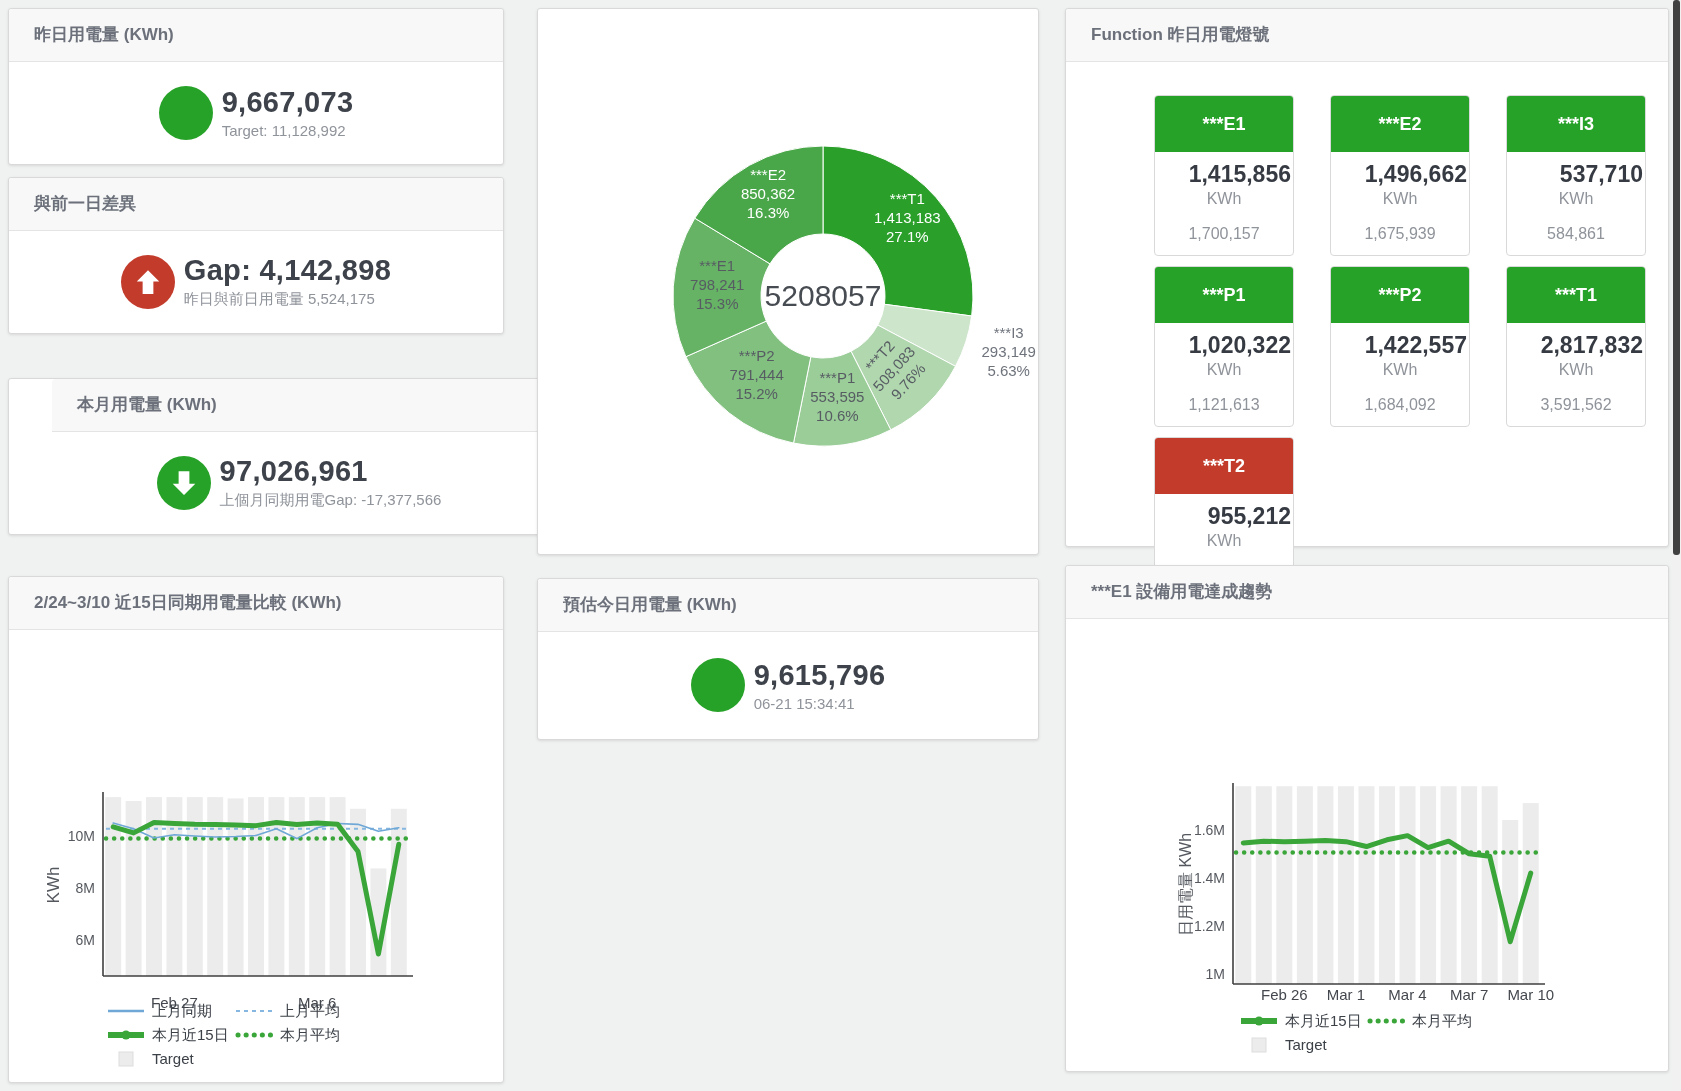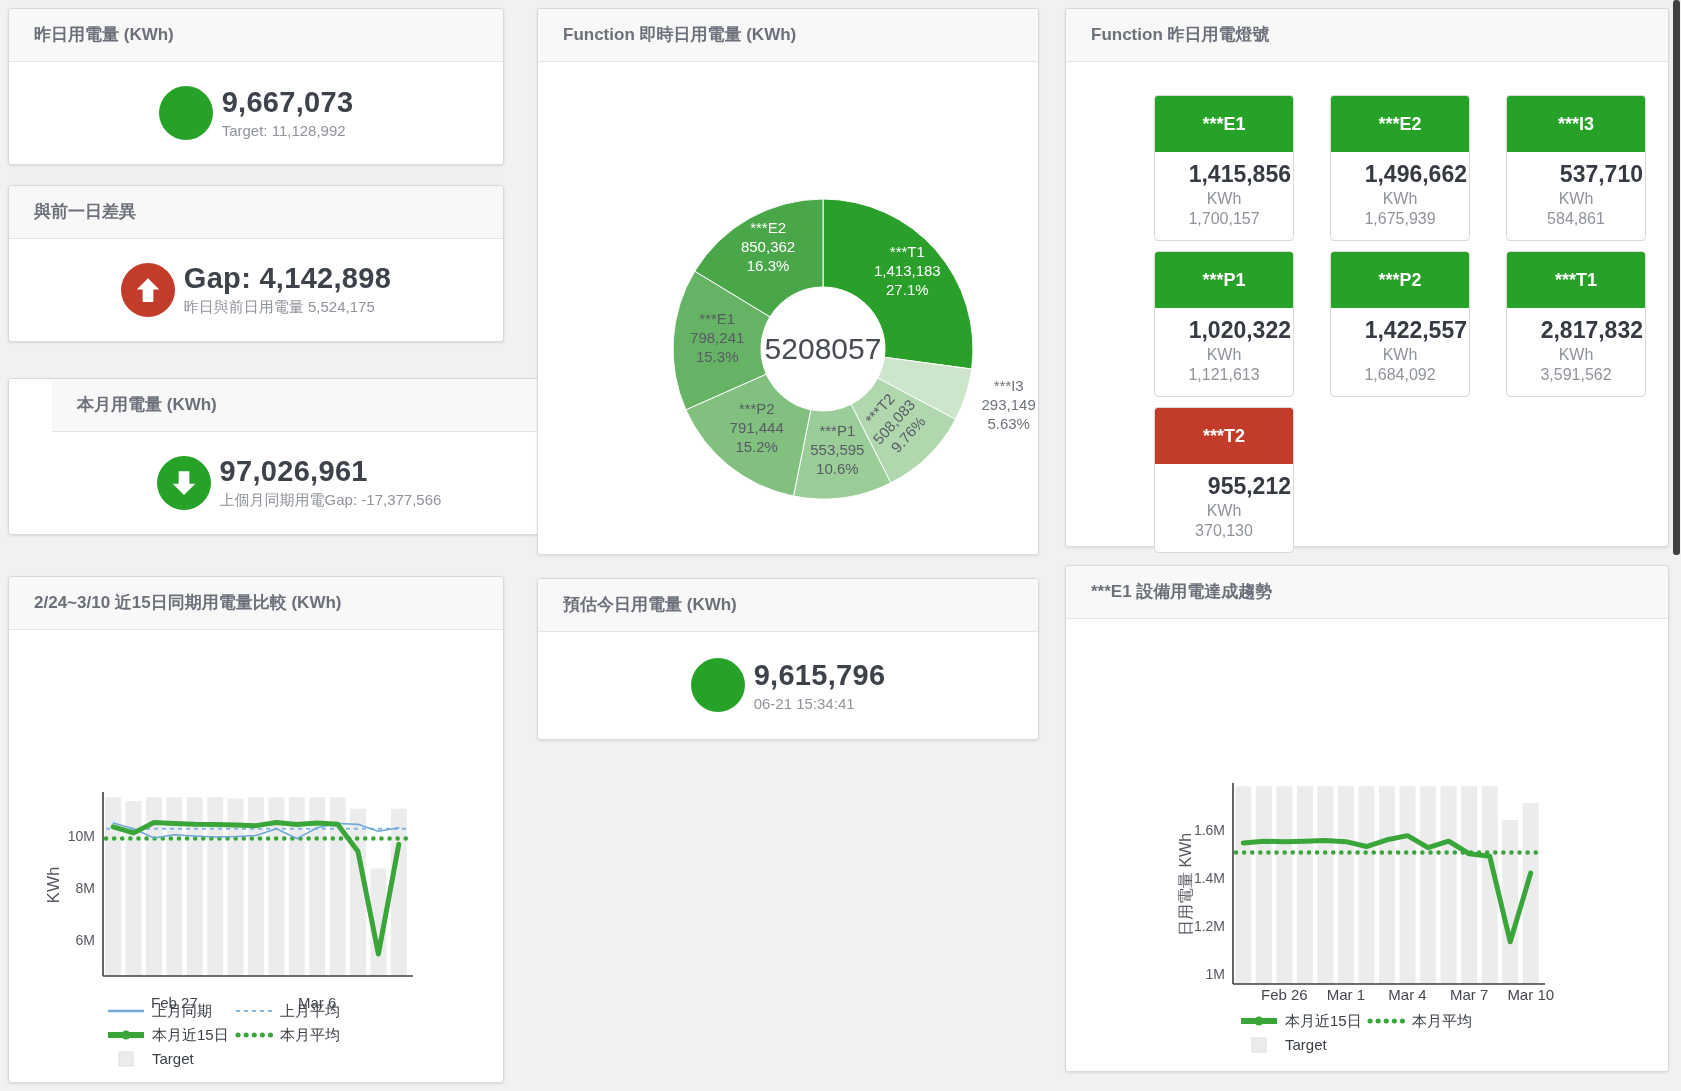--- a/index.html
+++ b/index.html
@@ -11,21 +11,21 @@
   .stat{display:flex;align-items:center;justify-content:center;gap:9px;}
   .circle{width:54px;height:54px;border-radius:50%;display:flex;align-items:center;justify-content:center;flex:none;}
   .big{font-size:29px;font-weight:bold;color:#3e434b;letter-spacing:.3px;}
   .sub{font-size:15px;color:#8f939a;margin-top:3px;}
   .tiles{position:absolute;left:88px;top:33px;display:grid;grid-template-columns:repeat(3,140px);gap:10px 36px;}
   .tile{border:1px solid #d9d9d9;border-radius:4px;overflow:hidden;background:#fff;}
   .tile-h{height:56px;line-height:56px;text-align:center;color:#fff;font-size:18px;font-weight:bold;}
   .tile-b{text-align:center;padding:9px 2px 12px;}
   .tile-v{font-size:23px;font-weight:bold;color:#363b43;text-align:right;}
   .tile-u{font-size:16px;color:#8f939a;margin-top:2px;}
-  .tile-t{font-size:16px;color:#8f939a;margin-top:2px;}
+  .tile-t{font-size:16px;color:#8f939a;margin-top:17px;}
   svg{display:block;}
   svg text{font-family:"Liberation Sans",sans-serif;}
   .scroll-track{position:absolute;right:0;top:0;width:9px;height:1091px;background:#f1f1f1;}
   .scroll-thumb{position:absolute;right:1px;top:0;width:7px;height:555px;background:#414141;border-radius:3px;}
 </style>
 </head>
 <body>
 
 <div class="page">
 
@@ -33,21 +33,21 @@
     <div class="card-h">昨日用電量 (KWh)</div>
     <div class="card-b stat" style="height:101px;">
       <span class="circle" style="background: rgb(39, 162, 40);"></span>
       <div>
         <div class="big">9,667,073</div>
         <div class="sub">Target: 11,128,992</div>
       </div>
     </div>
   </section>
 
-  <section class="card" style="left:8px;top:185px;width:494px;height:155px;">
+  <section class="card" style="left:8px;top:177px;width:494px;height:155px;">
     <div class="card-h">與前一日差異</div>
     <div class="card-b stat" style="height:101px;">
       <span class="circle" style="background: rgb(194, 59, 43);">
           <svg width="30" height="30" viewBox="0 0 24 24">
             <g>
               <path d="M12 2.5 L21 11.5 H16.3 V21.5 H7.7 V11.5 H3 Z" fill="#ffffff"></path>
             </g>
           </svg>
         </span>
       <div>
@@ -114,21 +114,20 @@
           <text x="143" y="410" font-size="15" fill="#3c4148">本月近15日</text>
           <line x1="229" x2="263" y1="405" y2="405" stroke="#3aa63a" stroke-width="5" stroke-dasharray="0.1 8" stroke-linecap="round"></line>
           <text x="271" y="410" font-size="15" fill="#3c4148">本月平均</text>
           <rect x="110" y="422" width="14" height="14" fill="#ececec" stroke="#dddddd"></rect>
           <text x="143" y="434" font-size="15" fill="#3c4148">Target</text>
         </svg>
     </div>
   </section>
 
   <section class="card" style="left:537px;top:8px;width:500px;height:545px;">
-    <div class="card-h">Function 即時日用電量 (KWh)</div>
     <div class="card-b">
       <svg width="500" height="493" viewBox="0 0 500 493">
           <path d="M 285 137 A 150 150 0 0 1 433.65887922260686 307.0134361936773 L 346.4456700786775 295.2722202933866 A 62 62 0 0 0 285 225 Z" fill="#2aa02a" stroke="#ffffff" stroke-width="1"></path>
           <text x="369.3138688396614" y="195.27638423620033" text-anchor="middle" font-size="15" fill="#ffffff"><tspan x="369.3138688396614" dy="0">***T1</tspan><tspan x="369.3138688396614" dy="19">1,413,183</tspan><tspan x="369.3138688396614" dy="19">27.1%</tspan></text>
           <path d="M 433.65887922260686 307.0134361936773 A 150 150 0 0 1 417.4940269473156 357.3230603947525 L 339.76419780489044 316.0668649631644 A 62 62 0 0 0 346.4456700786775 295.2722202933866 Z" fill="#cde5cb" stroke="#ffffff" stroke-width="1"></path>
           <text x="470.65212444261766" y="328.65139302600403" text-anchor="middle" font-size="15" fill="#6e737c"><tspan x="470.65212444261766" dy="0">***I3</tspan><tspan x="470.65212444261766" dy="19">293,149</tspan><tspan x="470.65212444261766" dy="19">5.63%</tspan></text>
           <path d="M 417.4940269473156 357.3230603947525 A 150 150 0 0 1 352.78944390208073 420.8080389791535 L 313.01963681286 342.3073227780501 A 62 62 0 0 0 339.76419780489044 316.0668649631644 Z" fill="#b1d7af" stroke="#ffffff" stroke-width="1"></path>
           <text x="359.23684789302473" y="344.6630055899705" text-anchor="middle" font-size="15" fill="#575c63" transform="rotate(-48 359.23684789302473 362.6630055899705)"><tspan x="359.23684789302473" dy="0">***T2</tspan><tspan x="359.23684789302473" dy="19">508,083</tspan><tspan x="359.23684789302473" dy="19">9.76%</tspan></text>
           <path d="M 352.78944390208073 420.8080389791535 A 150 150 0 0 1 255.5195961686726 434.07449061595236 L 272.81476641638466 347.79078945459366 A 62 62 0 0 0 313.01963681286 342.3073227780501 Z" fill="#9bcd99" stroke="#ffffff" stroke-width="1"></path>
           <text x="299.32452418305996" y="374.02765353433796" text-anchor="middle" font-size="15" fill="#575c63"><tspan x="299.32452418305996" dy="0">***P1</tspan><tspan x="299.32452418305996" dy="19">553,595</tspan><tspan x="299.32452418305996" dy="19">10.6%</tspan></text>

